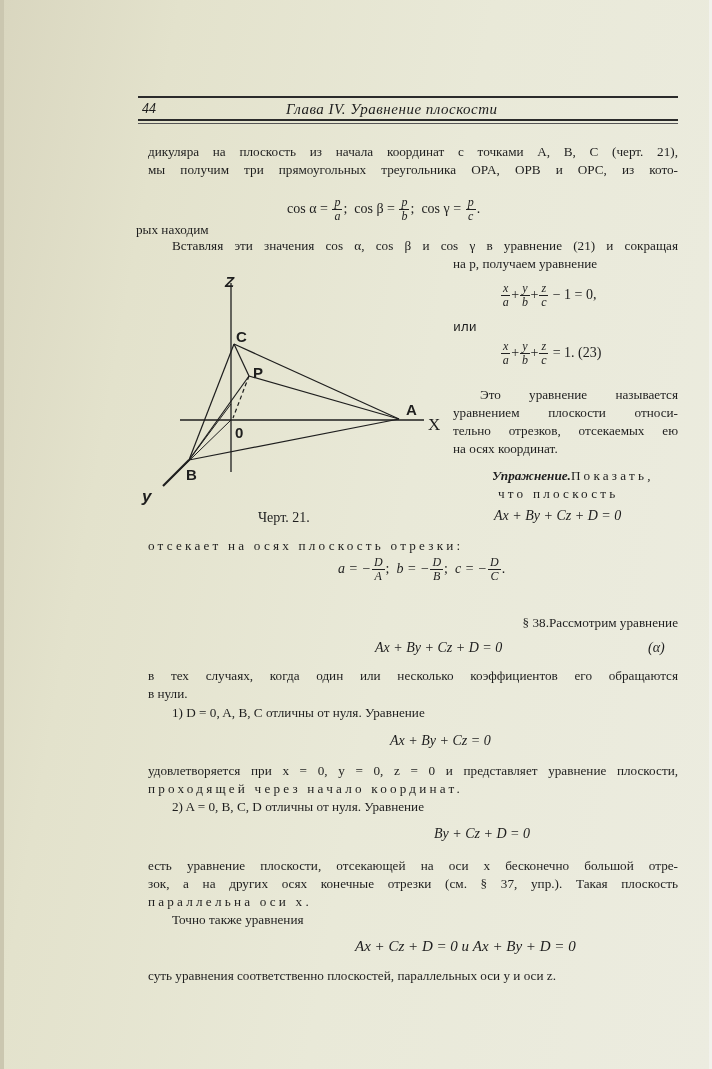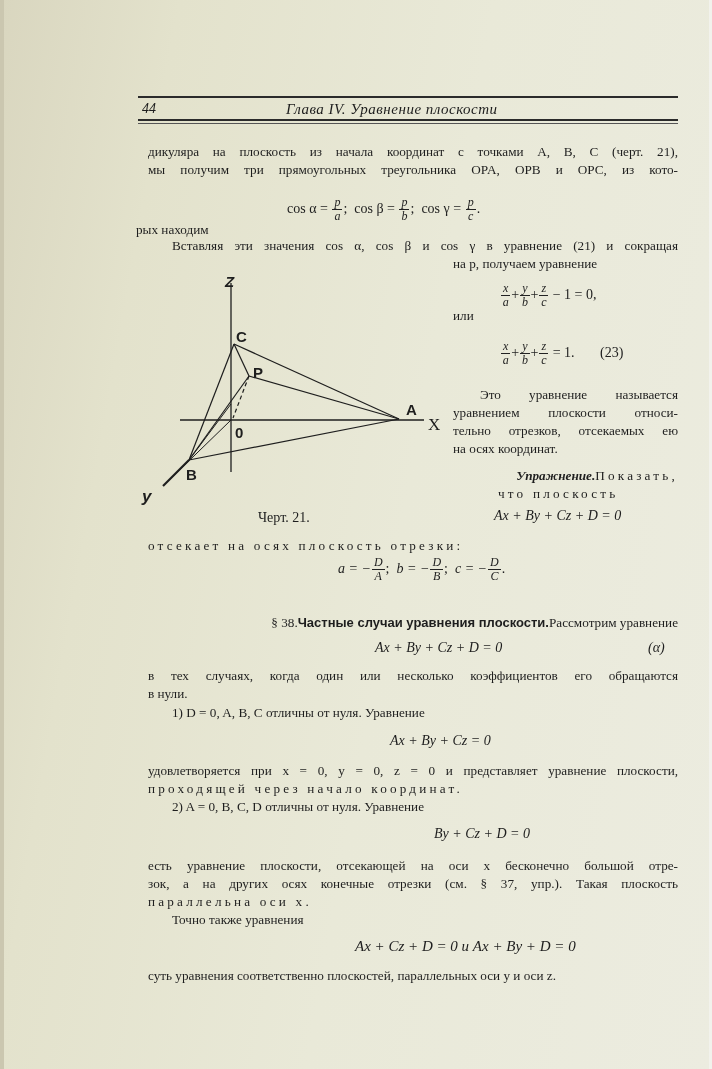--- a/index.html
+++ b/index.html
@@ -55,34 +55,34 @@
     <span class="frac"><span class="num">p</span><span class="den">c</span></span><span>.</span></span>
 </div>
 
 <div class="line just" style="left:172px; top:238px; width:506px;">Вставляя эти значения cos α, cos β и cos γ в уравнение (21) и сокращая</div>
 <div class="line" style="left:453px; top:256px;">на p, получаем уравнение</div>
 
 <div class="formula" style="left:500px; top:282px;">
   <span class="frac"><span class="num">x</span><span class="den">a</span></span><span class="upright">+</span><span class="frac"><span class="num">y</span><span class="den">b</span></span><span class="upright">+</span><span class="frac"><span class="num">z</span><span class="den">c</span></span>
   <span class="upright">− 1 = 0,</span>
 </div>
-<div class="line" style="left:453px; top:308px;">или</div>
+<div class="line" style="left:453px; top:320px;font-family:Liberation Mono, monospace;">или</div>
 
 <div class="formula" style="left:500px; top:340px;">
   <span class="frac"><span class="num">x</span><span class="den">a</span></span><span class="upright">+</span><span class="frac"><span class="num">y</span><span class="den">b</span></span><span class="upright">+</span><span class="frac"><span class="num">z</span><span class="den">c</span></span>
   <span class="upright">= 1.</span>
-  <span class="eqno" style="margin-left:22px;">(23)</span>
+  <span class="eqno" style="">(23)</span>
 </div>
 
 <div class="line just" style="left:480px; top:387px; width:198px;">Это уравнение называется</div>
 <div class="line just" style="left:453px; top:405px; width:225px;">уравнением плоскости относи-</div>
 <div class="line just" style="left:453px; top:423px; width:225px;">тельно отрезков, отсекаемых ею</div>
 <div class="line" style="left:453px; top:441px;">на осях координат.</div>
 
-<div class="line" style="left:480px; top:468px; width:198px; display:flex; justify-content:flex-end;">
+<div class="line" style="left:492px; top:468px; width:198px; display:flex; justify-content:flex-start;">
   <span style="font-style:italic; font-weight:bold;">Упражнение.</span>
   <span class="spaced">Показать,</span>
 </div>
 <div class="line spaced" style="left:453px; top:486px;margin-left:45px;">что плоскость</div>
 <div class="formula" style="left:494px; top:508px;">Ax + By + Cz + D = 0</div>
 
 <svg class="diagram" viewBox="140 255 300 255">
   <g stroke="#1e1e1e" fill="none">
 
     <line x1="231" y1="283" x2="231" y2="472" stroke-width="1.3"></line>
@@ -117,21 +117,20 @@
 <div class="line spaced" style="left:148px; top:538px;">отсекает на осях плоскость отрезки:</div>
 
 <div class="formula" style="left:338px; top:556px;">
   <span>a = −</span><span class="frac"><span class="num">D</span><span class="den">A</span></span><span class="upright">;</span>&nbsp;
   <span>b = −</span><span class="frac"><span class="num">D</span><span class="den">B</span></span><span class="upright">;</span>&nbsp;
   <span>c = −</span><span class="frac"><span class="num">D</span><span class="den">C</span></span><span class="upright">.</span>
 </div>
 
 <div class="line" style="left:172px; top:615px; width:506px; display:flex; justify-content:flex-end;">
   <span>§ 38.</span>
-  <span class="bold">Частные случаи уравнения плоскости.</span>
   <span>Рассмотрим уравнение</span>
 </div>
 <div class="formula" style="left:375px; top:640px;">Ax + By + Cz + D = 0</div>
 <div class="formula" style="left:648px; top:640px;">(α)</div>
 
 <div class="line just" style="left:148px; top:668px; width:530px;">в тех случаях, когда один или несколько коэффициентов его обращаются</div>
 <div class="line" style="left:148px; top:686px;">в нули.</div>
 <div class="line" style="left:172px; top:705px;">1) D = 0, A, B, C отличны от нуля. Уравнение</div>
 
 <div class="formula" style="left:390px; top:733px;">Ax + By + Cz = 0</div>

